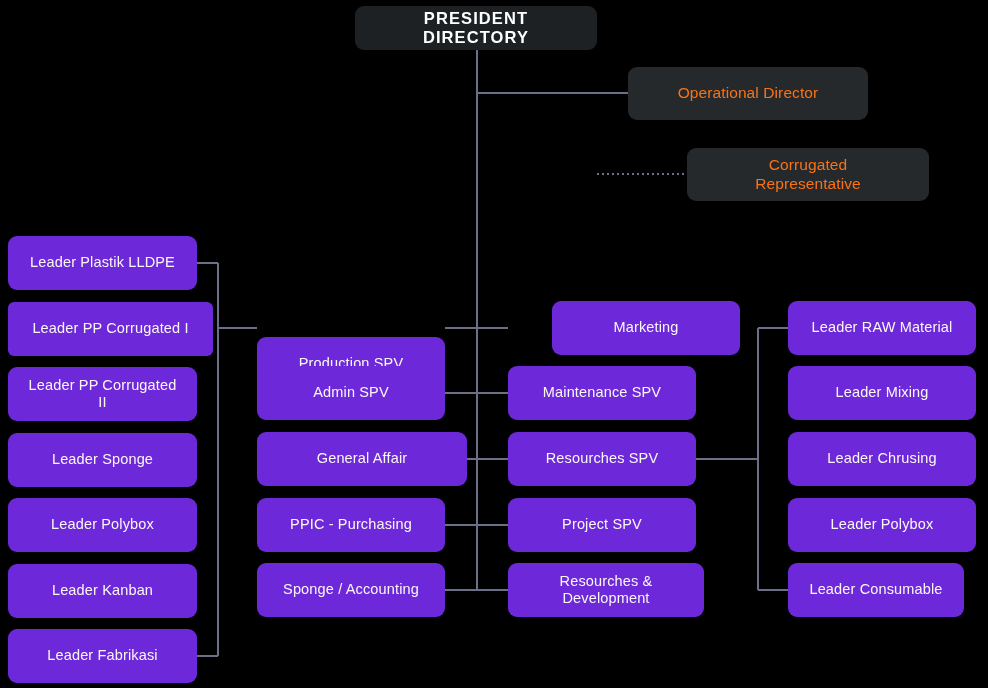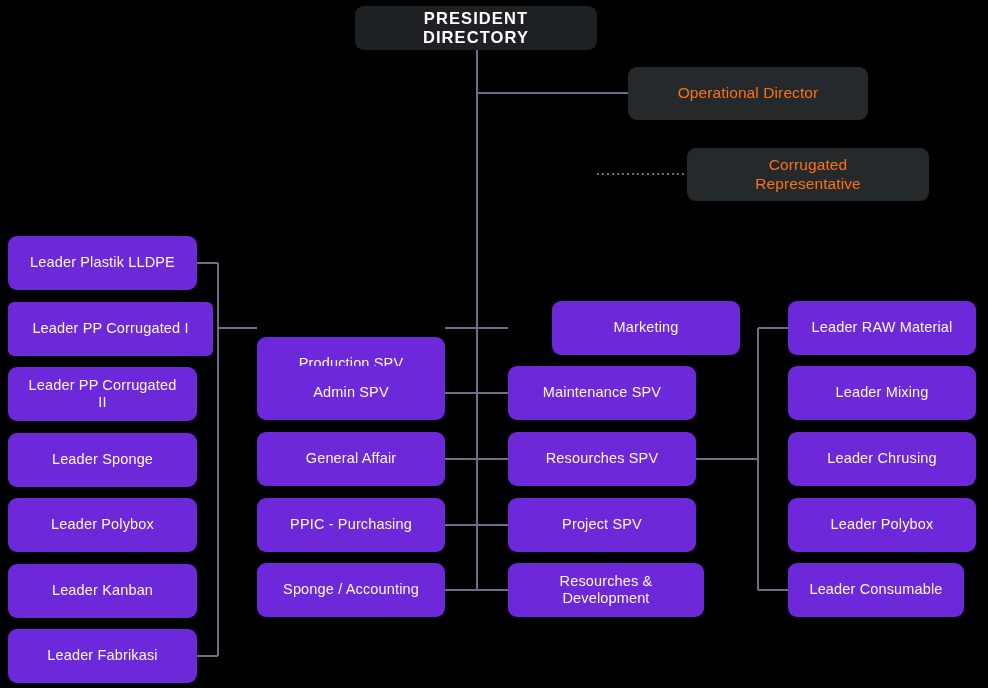--- a/index.html
+++ b/index.html
@@ -130,21 +130,21 @@
   <div class="node tan" style="left:8px; top:629px; width:189px; height:54px;">
     <span class="node-label">Leader Fabrikasi</span>
   </div>
 
   <div class="node tan" style="left:257px; top:301px; width:188px; height:54px;margin-top:36px;">
     <span class="node-label">Production SPV</span>
   </div>
   <div class="node tan" style="left:257px; top:366px; width:188px; height:54px;">
     <span class="node-label">Admin SPV</span>
   </div>
-  <div class="node tan" style="left:257px; top:432px; width:188px; height:54px;">
+  <div class="node tan" style="left:257px; top:432px; width:210px; height:54px;">
     <span class="node-label">General Affair</span>
   </div>
   <div class="node tan" style="left:257px; top:498px; width:188px; height:54px;">
     <span class="node-label">PPIC - Purchasing</span>
   </div>
   <div class="node tan" style="left:257px; top:563px; width:188px; height:54px;">
     <span class="node-label">Sponge / Accounting</span>
   </div>
 
   <div class="node tan" style="left:508px; top:301px; width:188px; height:54px;margin-left:44px;">

